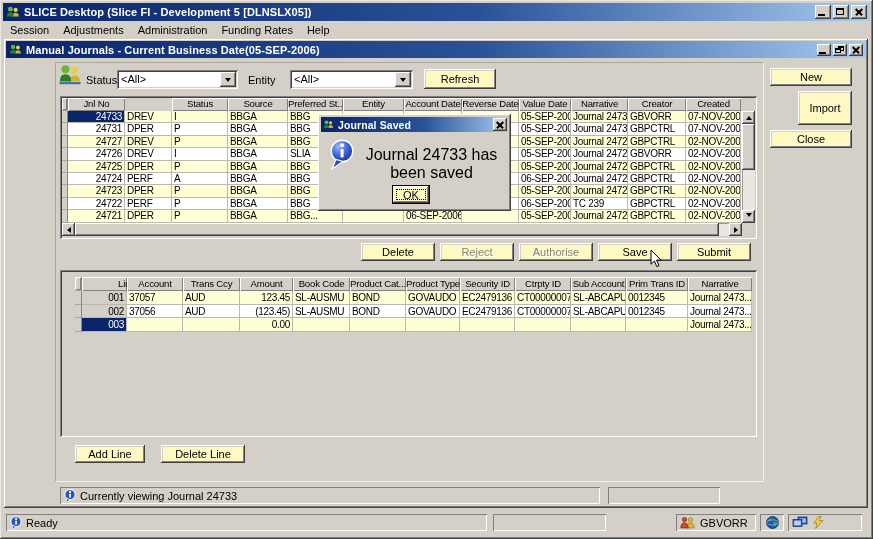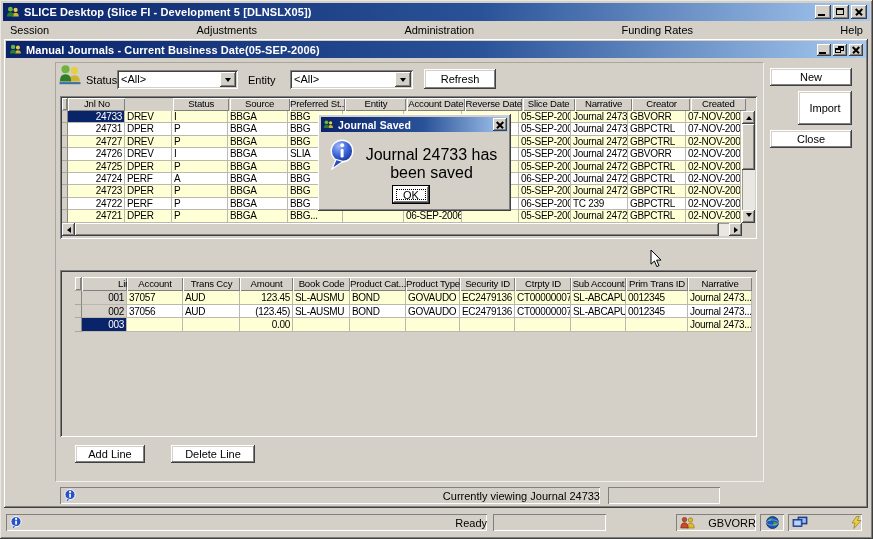--- a/index.html
+++ b/index.html
@@ -1,39 +1,39 @@
 <!DOCTYPE html>
 <html><head>
 <meta charset="utf-8">
 <style>
   * { margin:0; padding:0; box-sizing:border-box; font-family:"Liberation Sans", sans-serif; }
   html,body { width:873px; height:539px; overflow:hidden; }
   .screen { position:absolute; left:0; top:0; width:873px; height:539px; background:#d4d0c8;
             box-shadow: inset -1px -1px 0 #404040, inset 1px 1px 0 #e9e7e1, inset -2px -2px 0 #808080, inset 2px 2px 0 #d4d0c8; }
-  .abs { position:absolute;justify-content:space-between; }
+  .abs { position:absolute; }
   .raised { box-shadow: inset -1px -1px 0 #404040, inset 1px 1px 0 #ffffff, inset -2px -2px 0 #808080, inset 2px 2px 0 #d4d0c8; }
   .sunken2 { box-shadow: inset 1px 1px 0 #808080, inset -1px -1px 0 #ffffff, inset 2px 2px 0 #404040, inset -2px -2px 0 #d4d0c8; }
   .titlebar { background:linear-gradient(90deg,#0a246a 0%, #2a5298 55%, #a6caf0 100%); color:#fff;
               display:flex; align-items:center; font-size:11px; font-weight:bold; }
   .titlebar .ttext { margin-left:4px; white-space:nowrap; letter-spacing:0.1px; }
   .win-controls { margin-left:auto; display:flex; gap:2px; padding-right:3px; }
   .win-btn { background:#d4d0c8; position:relative;
              box-shadow: inset -1px -1px 0 #404040, inset 1px 1px 0 #fff, inset -2px -2px 0 #808080; }
   .wb-lg { width:16px; height:14px; } .wb-sm { width:14px; height:12px; } .wb-dlg { width:14px; height:13px; }
   .glyph-min { position:absolute; left:3px; bottom:3px; width:7px; height:2px; background:#000; }
   .glyph-max { position:absolute; left:3px; top:3px; width:8px; height:7px; border:1px solid #000; border-top-width:2px; }
   .glyph-rst1 { position:absolute; left:5px; top:2px; width:6px; height:5px; border:1px solid #000; border-top-width:2px; background:#d4d0c8;}
   .glyph-rst2 { position:absolute; left:2px; top:4px; width:6px; height:5px; border:1px solid #000; border-top-width:2px; background:#d4d0c8;}
   .glyph-x { position:absolute; left:0; top:0; width:100%; height:100%; }
   .glyph-x::before, .glyph-x::after { content:""; position:absolute; left:50%; top:50%; width:9px; height:1.6px; background:#000; }
   .glyph-x::before { transform:translate(-50%,-50%) rotate(45deg); }
   .glyph-x::after  { transform:translate(-50%,-50%) rotate(-45deg); }
   .menubar { display:flex; align-items:center; font-size:11px; color:#000; }
   .menu-item { padding:0 7px; line-height:18px; }
-  .btn { background:#ffffff; display:flex; align-items:center; justify-content:center; font-size:11px; color:#000;
+  .btn { background:#fef9c3; display:flex; align-items:center; justify-content:center; font-size:11px; color:#000;
          box-shadow: inset -1px -1px 0 #404040, inset 1px 1px 0 #fff, inset -2px -2px 0 #808080, inset 2px 2px 0 #d4d0c8; }
   .btn.disabled { color:#86827b; text-shadow:1px 1px 0 #ffffff; }
   .label { font-size:11px; color:#000; }
   .combo { background:#fff; display:flex; align-items:stretch;
            box-shadow: inset 1px 1px 0 #808080, inset -1px -1px 0 #fff, inset 2px 2px 0 #404040, inset -2px -2px 0 #d4d0c8; }
   .combo-text { flex:1; font-size:11px; padding:3px 0 0 4px; white-space:nowrap; overflow:hidden; }
   .combo-btn { width:16px; margin:2px; background:#d4d0c8; display:flex; align-items:center; justify-content:center;
                box-shadow: inset -1px -1px 0 #404040, inset 1px 1px 0 #fff, inset -2px -2px 0 #808080; }
   .tri-dn { width:0; height:0; border:3.5px solid transparent; border-top:4px solid #000; margin-top:4px; }
   .tri-up2 { width:0; height:0; border:3.5px solid transparent; border-bottom:4px solid #000; margin-bottom:3px;}
@@ -169,21 +169,21 @@
     <div class="abs ghead" id="jg-head" style="left:2px;top:2px;width:684px;overflow:hidden;">
         <div class="ghead-cell rowhdr" style="width: 6px;"></div>
         <div class="ghead-cell" style="width: 57px;">Jnl No</div>
         <div class="ghead-cell" style="width: 47px; margin-top: 44px;">Type</div>
         <div class="ghead-cell" style="width: 56px;">Status</div>
         <div class="ghead-cell" style="width: 60px;">Source</div>
         <div class="ghead-cell" style="width: 55px;">Preferred St...</div>
         <div class="ghead-cell" style="width: 61px;">Entity</div>
         <div class="ghead-cell" style="width: 58px;">Account Date</div>
         <div class="ghead-cell" style="width: 57px;">Reverse Date</div>
-        <div class="ghead-cell" style="width: 52px;">Slice Date</div>
+        <div class="ghead-cell" style="width: 52px;">Value Date</div>
         <div class="ghead-cell" style="width: 57px;">Narrative</div>
         <div class="ghead-cell" style="width: 58px;">Creator</div>
         <div class="ghead-cell" style="width: 55px;">Created</div>
       </div>
     <div class="abs" id="jg-rows" style="left:2px;top:15px;width:684px;height:112px;overflow:hidden;">
         <div class="grow y" style="height: 12.4px;">
           <div class="gcell rowhdr" style="width: 6px;"></div>
           <div class="gcell r sel" style="width: 57px;">24733</div>
           <div class="gcell" style="width: 47px;">DREV</div>
           <div class="gcell" style="width: 56px;">I</div>
@@ -335,20 +335,27 @@
       <div class="sb-btn" style="left:0;top:0;width:13px;height:13px;">
           <span class="tri-l"></span>
         </div>
       <div class="sb-thumb" style="left:13px;top:0;width:644px;height:13px;"></div>
       <div class="sb-btn" style="left:667px;top:0;width:13px;height:13px;">
           <span class="tri-r"></span>
         </div>
     </div>
   </div>
 
+  <div class="abs" id="action-buttons" style="left:361px;top:243px;display:flex;gap:5px;">
+      <div class="btn" style="width: 74px; height: 18px;">Delete</div>
+      <div class="btn disabled" style="width: 74px; height: 18px;">Reject</div>
+      <div class="btn disabled" style="width: 74px; height: 18px;">Authorise</div>
+      <div class="btn" style="width: 74px; height: 18px;">Save</div>
+      <div class="btn" style="width: 74px; height: 18px;">Submit</div>
+    </div>
 
   <div class="abs sunken2 gridbox lg" style="left:60px;top:270px;width:697px;height:167px;">
     <div class="abs ghead" id="lg-head" style="left:15px;top:7px;width:677px;overflow:hidden;">
         <div class="ghead-cell rowhdr" style="width: 7px;"></div>
         <div class="ghead-cell" style="width: 45px; padding-left: 36px;">Line</div>
         <div class="ghead-cell" style="width: 56px;">Account</div>
         <div class="ghead-cell" style="width: 57px;">Trans Ccy</div>
         <div class="ghead-cell" style="width: 53px;">Amount</div>
         <div class="ghead-cell" style="width: 57px;">Book Code</div>
         <div class="ghead-cell" style="width: 56px;">Product Cat...</div>
@@ -401,21 +408,21 @@
           <div class="gcell" style="width: 54px;"></div>
           <div class="gcell" style="width: 55px;"></div>
           <div class="gcell" style="width: 56px;"></div>
           <div class="gcell" style="width: 55px;"></div>
           <div class="gcell" style="width: 62px;"></div>
           <div class="gcell" style="width: 64px;">Journal 2473...</div>
         </div>
       </div>
   </div>
 
-  <div class="abs" id="line-buttons" style="left:75px;top:445px;height:18px;display:flex;gap:26px;">
+  <div class="abs" id="line-buttons" style="left:75px;top:445px;height:18px;display:flex;gap:16px;">
       <div class="btn" style="width: 70px;">Add Line</div>
       <div class="btn" style="width: 84px;">Delete Line</div>
     </div>
 
   <div class="abs sb-panel" style="left:60px;top:487px;width:540px;height:17px;">
     <span class="icon">
       <svg width="12" height="14" viewBox="0 0 12 14">
           <circle cx="6" cy="5.6" r="5.1" fill="#2a52c8" stroke="#fff" stroke-width="1"></circle>
           <path d="M3.2,9.5 L1.6,13.4 L6.2,10.6 Z" fill="#2a52c8" stroke="#fff" stroke-width="0.7"></path>
           <rect x="5.2" y="4.6" width="1.7" height="4.2" rx="0.8" fill="#fff"></rect>

